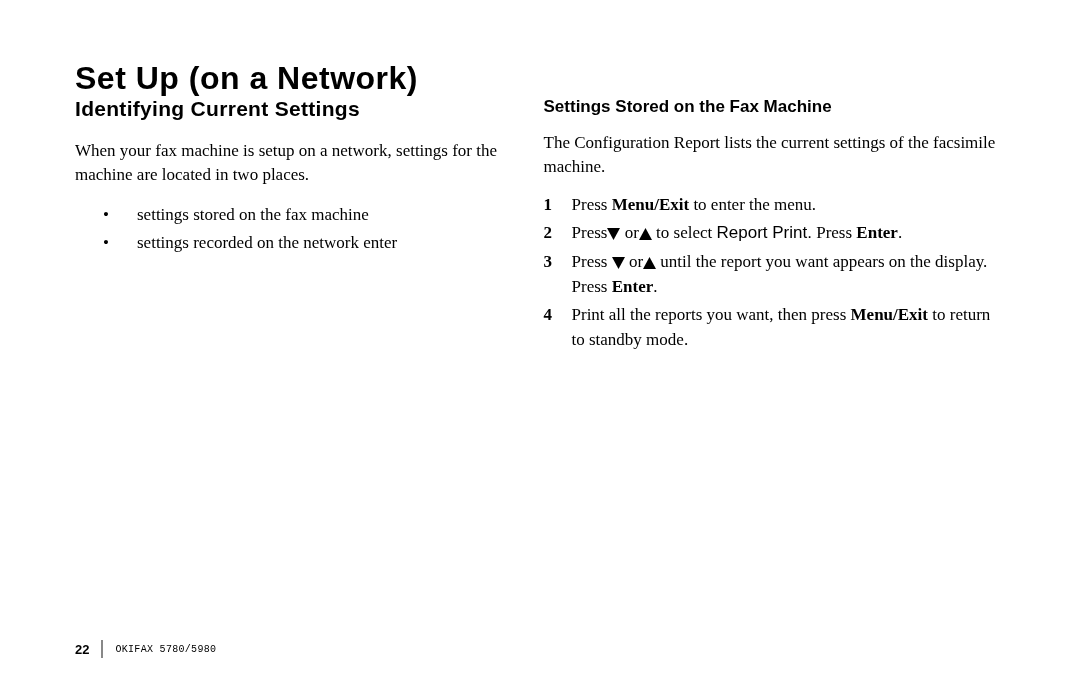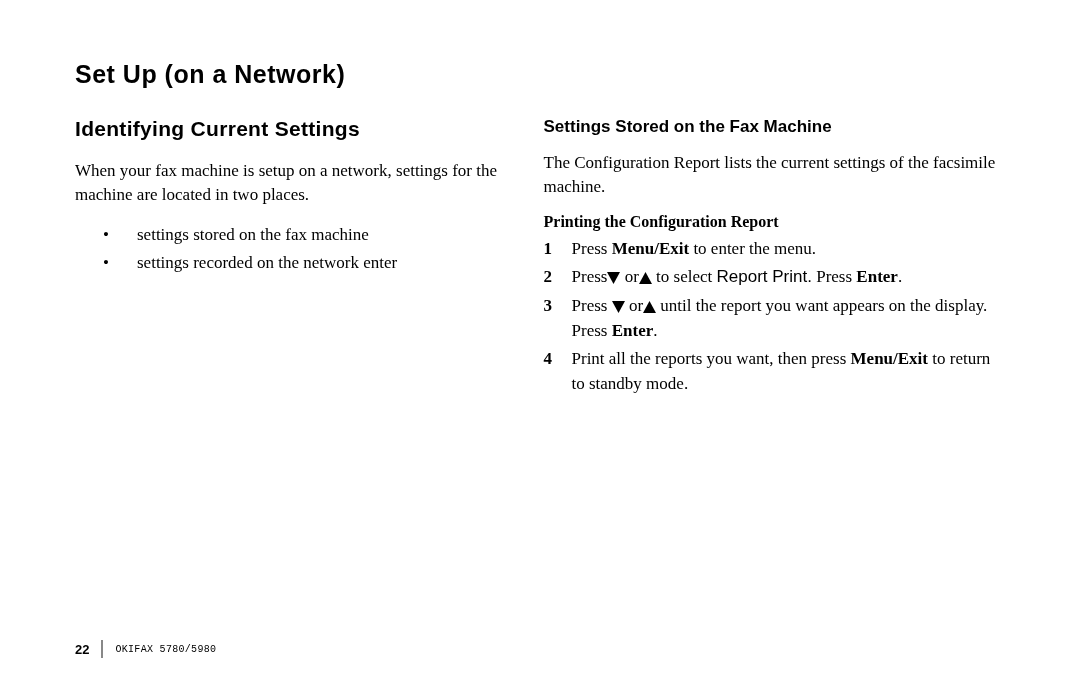--- a/index.html
+++ b/index.html
@@ -11,24 +11,23 @@
       width: 1080px;
       height: 698px;
       background: #fff;
       font-family: Georgia, 'Times New Roman', serif;
       position: relative;
       padding: 60px 75px 40px 75px;
     }
     .main-heading {
       font-family: Arial, Helvetica, sans-serif;
       font-weight: bold;
-      font-size: 25px;
+      font-size: 32px;
       color: #000;
       letter-spacing: 0.5px;
-      margin-bottom: 28px;
     }
     .columns {
       display: flex;
       gap: 12px;
     }
     .col-left {
       width: 460px;
     }
     .col-right {
       width: 465px;
@@ -145,21 +144,20 @@
       <li class="bullet-item">
         <span class="bullet-marker">•</span>
         <span>settings recorded on the network enter</span>
       </li>
     </ul>
   </div>
 
   <div class="col-right">
     <h3 class="section-title">Settings Stored on the Fax Machine</h3>
     <p class="body-text">The Configuration Report lists the current settings of the facsimile machine.</p>
-    <h4 class="sub-section-title">Printing the Configuration Report</h4>
     <ol class="numbered-list">
 
       <li class="numbered-item">
         <span class="number-marker">1</span>
         <span class="item-text">
           <span>Press </span><span class="bold">Menu/Exit</span><span> to enter the menu.</span>
         </span>
       </li>
 
       <li class="numbered-item">

